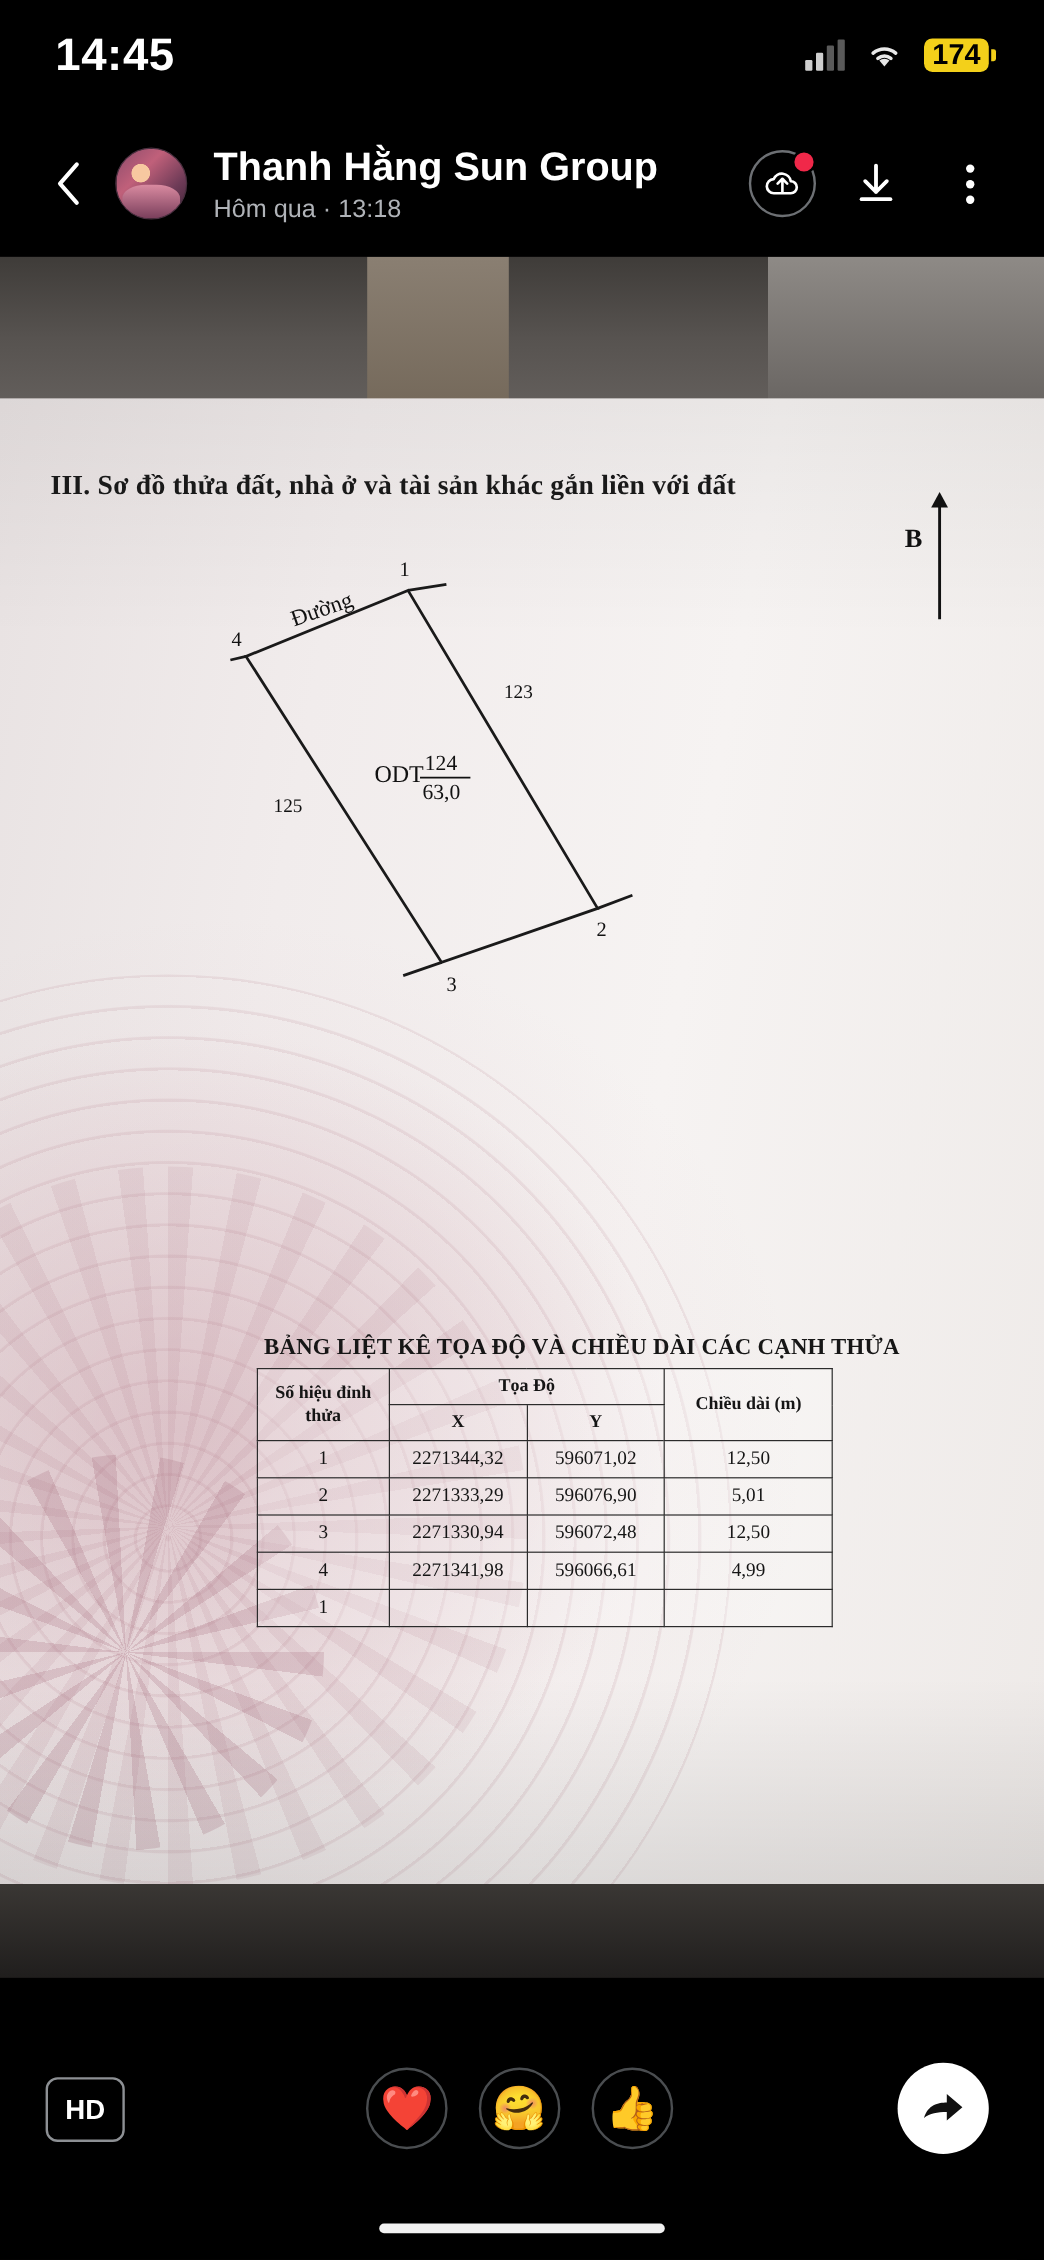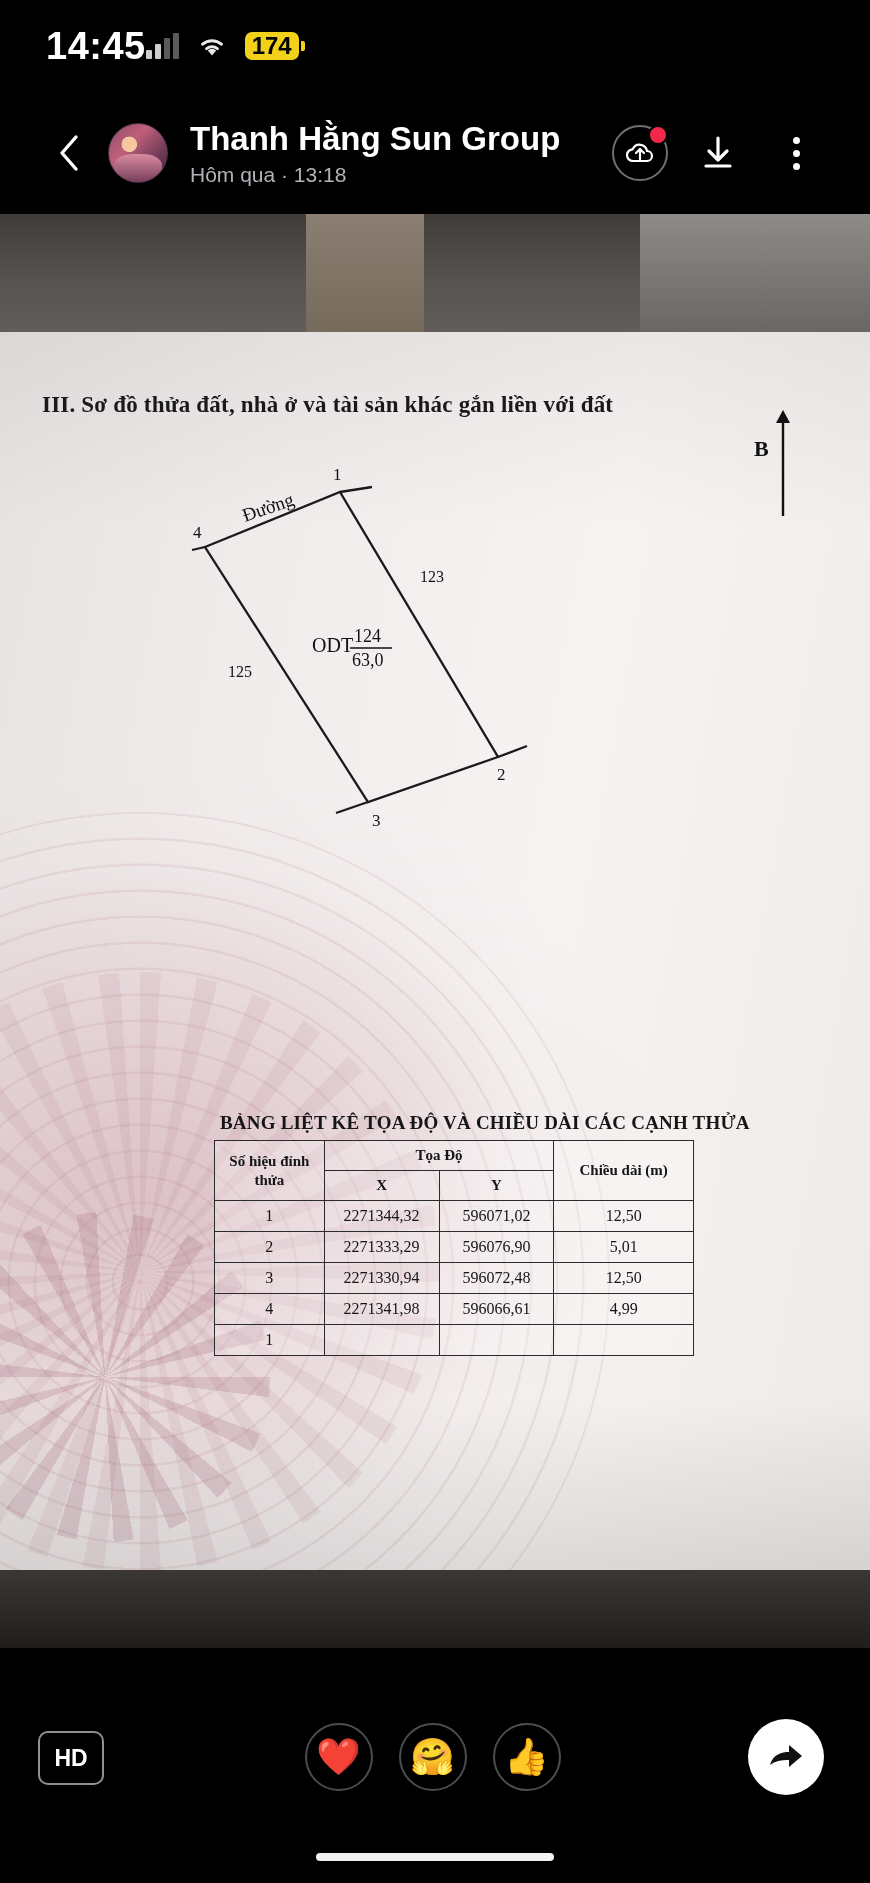--- a/index.html
+++ b/index.html
@@ -12,21 +12,21 @@
   .phone {
     position: relative;
     width: 870px; height: 1883px;
     background: #000;
     overflow: hidden;
   }
 
   
   .statusbar {
     position: absolute; top: 0; left: 0; right: 0; height: 92px;
-    display: flex; align-items: center; 
+    display: flex; align-items: center; justify-content: space-between;
     padding: 0 46px;
     color: #fff;
   }
   .status-time { font-size: 38px; font-weight: 600; letter-spacing: .5px; }
   .status-right { display: flex; align-items: center; gap: 16px; }
   .signal { display: flex; align-items: flex-end; gap: 3px; height: 26px; }
   .signal i { display: block; width: 6px; background: #cfcfcf; border-radius: 1px; }
   .signal i:nth-child(1) { height: 9px; }
   .signal i:nth-child(2) { height: 15px; }
   .signal i:nth-child(3) { height: 21px; background: #5a5a5a; }
@@ -41,21 +41,21 @@
   }
   .battery::after {
     content: ""; position: absolute; right: -6px; top: 9px;
     width: 4px; height: 10px; border-radius: 0 2px 2px 0; background: #f3d01a;
   }
   .battery span { font-size: 24px; font-weight: 700; color: #000; }
 
   
   .appbar {
     position: absolute; top: 92px; left: 0; right: 0; height: 122px;
-    display: flex; align-items: center; padding: 0 46px;
+    display: flex; align-items: center; padding: 0 34px;
     color: #fff;
   }
   .back-btn {
     width: 46px; height: 46px; display: flex; align-items: center; justify-content: center;
     cursor: pointer;
   }
   .avatar {
     width: 60px; height: 60px; border-radius: 50%;
     margin-left: 16px; margin-right: 22px;
     background:

